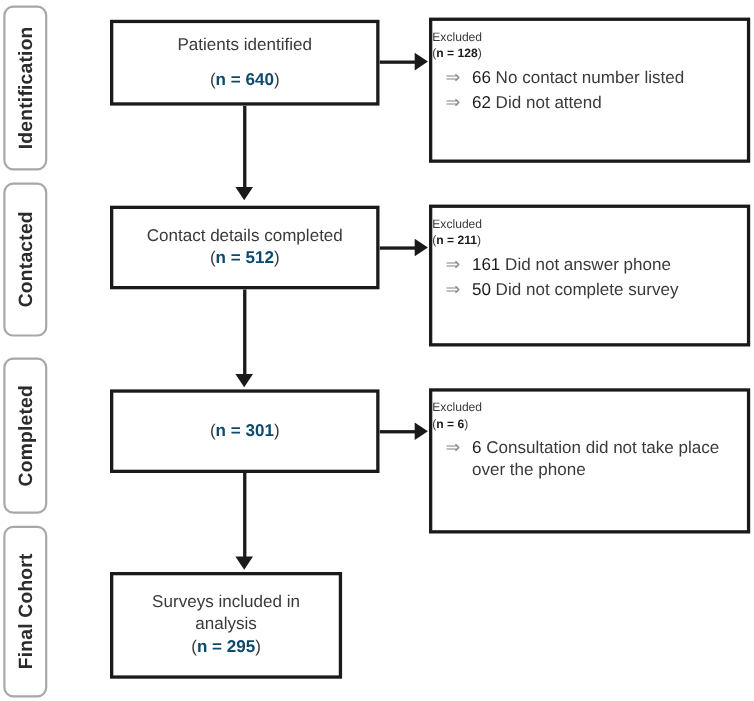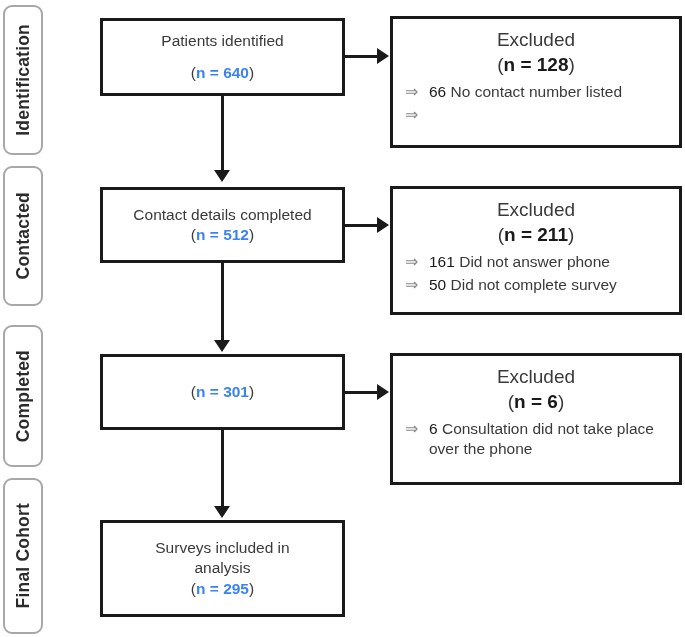--- a/index.html
+++ b/index.html
@@ -57,26 +57,25 @@
     align-items: stretch;
     padding-top: 8px;
   }
   .box-line {
     font-size: 15.5px;
     color: #3a3a3a;
     line-height: 1.32;
     text-align: center;
     white-space: nowrap;
   }
-  .box-line b { color: #3b82f6; font-weight: bold; }
+  .box-line b { color: #0c4a6e; font-weight: bold; }
 
   .excl-title {
-    font-size: 19px;
+    font-size: 11px;
     color: #3a3a3a;
-    text-align: center;
     line-height: 1.32;
   }
   .excl-list {
     margin-top: 5px;
     padding: 0 0 0 12px;
   }
   .excl-item {
     display: flex;
     align-items: flex-start;
     font-size: 15.5px;
@@ -165,36 +164,37 @@
 
   <div class="flow-box" style="left:100px;top:187px;width:245px;height:76px;">
     <div class="box-line">Contact details completed</div>
     <div class="box-line"><span>(</span><b>n = 512</b><span>)</span></div>
   </div>
 
   <div class="flow-box" style="left:100px;top:354px;width:245px;height:76px;">
     <div class="box-line"><span>(</span><b>n = 301</b><span>)</span></div>
   </div>
 
-  <div class="flow-box" style="left:100px;top:520px;width:245px;height:97px;">
+  <div class="flow-box" style="left:100px;top:520px;width:211px;height:97px;">
     <div class="box-line">Surveys included in</div>
     <div class="box-line">analysis</div>
     <div class="box-line"><span>(</span><b>n = 295</b><span>)</span></div>
   </div>
 
   <div class="flow-box excl" style="left:390px;top:16px;width:292px;height:132px;">
     <div class="excl-title">Excluded</div>
     <div class="excl-title"><span>(</span><b style="color:#1a1a1a;font-weight:bold;">n = 128</b><span>)</span></div>
     <div class="excl-list">
       <div class="excl-item">
         <span class="excl-arrow">⇒</span>
         <span class="excl-text"><b>66</b> <span>No contact number listed</span></span>
       </div>
       <div class="excl-item">
         <span class="excl-arrow">⇒</span>
+        <span class="excl-text"><b>62</b> <span>Did not attend</span></span>
       </div>
     </div>
   </div>
 
   <div class="flow-box excl" style="left:390px;top:186px;width:292px;height:129px;">
     <div class="excl-title">Excluded</div>
     <div class="excl-title"><span>(</span><b style="color:#1a1a1a;font-weight:bold;">n = 211</b><span>)</span></div>
     <div class="excl-list">
       <div class="excl-item">
         <span class="excl-arrow">⇒</span>

